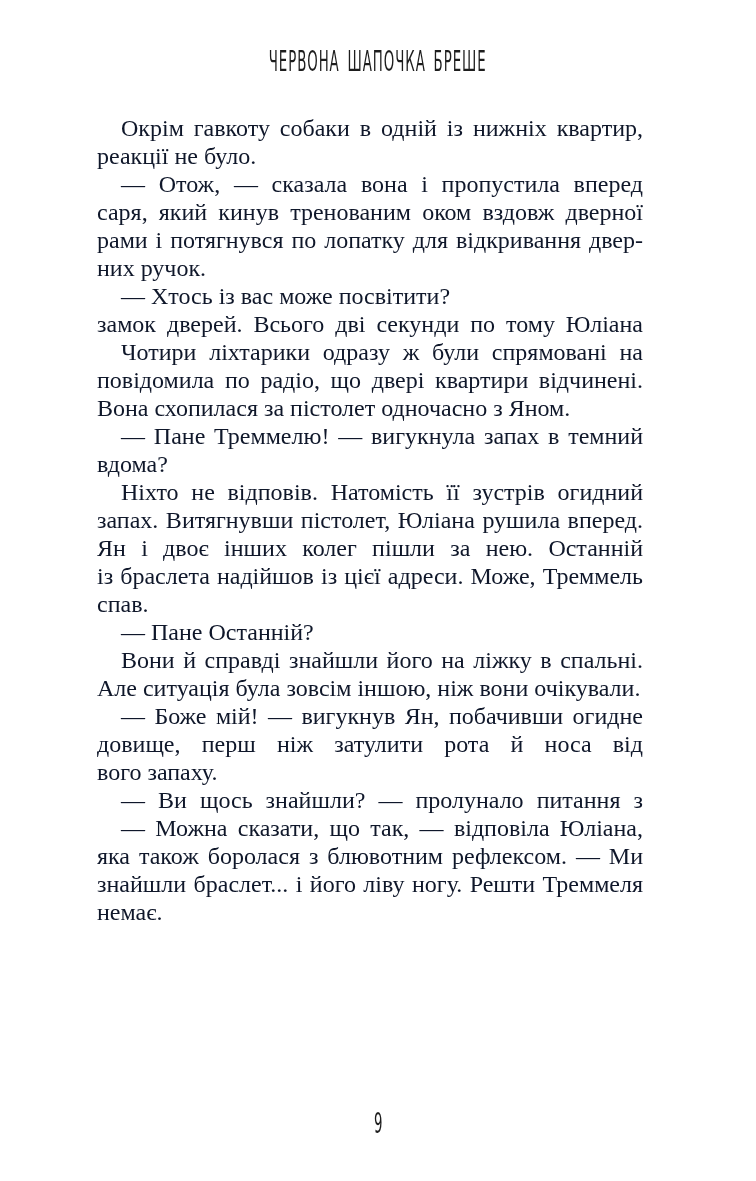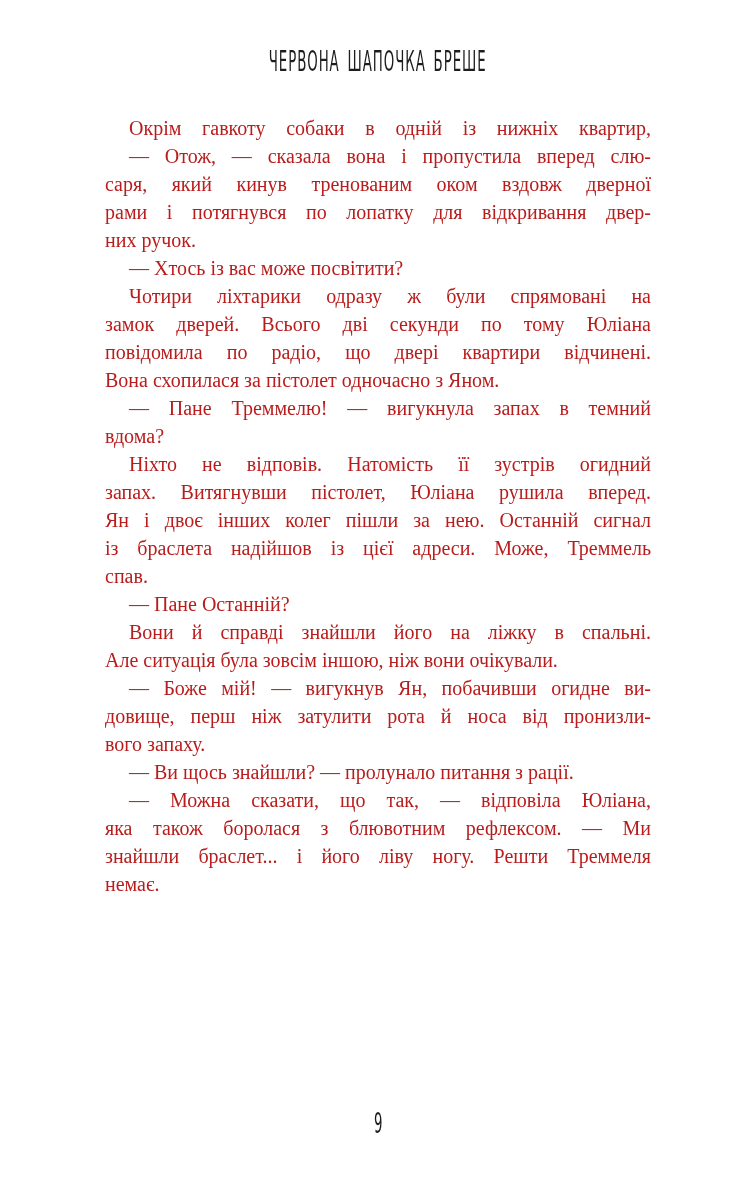--- a/index.html
+++ b/index.html
@@ -32,27 +32,27 @@
     font-weight: 400;
     color: #1d1d1d;
     letter-spacing: 2px;
     word-spacing: 6px;
     transform: scaleX(0.46);
     transform-origin: 50% 50%;
   }
   
   .text-block {
     position: absolute;
-    left: 105px;
+    left: 97px;
     top: 114px;
     width: 546px;
     font-family: "Liberation Serif", "DejaVu Serif", serif;
-    font-size: 20px;
+    font-size: 24px;
     line-height: 28px;
-    color: #b91c1c;
+    color: #0f172a;
   }
   .paragraph { margin: 0; }
   .line {
     height: 28px;
     overflow: hidden;
     text-align: justify;
     text-align-last: justify;
     white-space: normal;
   }
   .line.para-start { text-indent: 24px; }
@@ -82,33 +82,34 @@
 
 <div class="page">
 
   <div class="running-header">
     <span class="condensed">ЧЕРВОНА ШАПОЧКА БРЕШЕ</span>
   </div>
 
   <div class="text-block">
       <div class="paragraph">
         <div class="line para-start">Окрім гавкоту собаки в одній із нижніх квартир,</div>
+        <div class="line para-end">реакції не було.</div>
       </div>
       <div class="paragraph">
         <div class="line para-start">— Отож, — сказала вона і пропустила вперед слю-</div>
         <div class="line">саря, який кинув тренованим оком вздовж дверної</div>
         <div class="line">рами і потягнувся по лопатку для відкривання двер-</div>
         <div class="line para-end">них ручок.</div>
       </div>
       <div class="paragraph">
         <div class="line para-start para-end">— Хтось із вас може посвітити?</div>
       </div>
       <div class="paragraph">
+        <div class="line">замок дверей. Всього дві секунди по тому Юліана</div>
         <div class="line para-start">Чотири ліхтарики одразу ж були спрямовані на</div>
-        <div class="line">замок дверей. Всього дві секунди по тому Юліана</div>
         <div class="line">повідомила по радіо, що двері квартири відчинені.</div>
         <div class="line para-end">Вона схопилася за пістолет одночасно з Яном.</div>
       </div>
       <div class="paragraph">
         <div class="line para-start">— Пане Треммелю! — вигукнула запах в темний</div>
         <div class="line para-end">вдома?</div>
       </div>
       <div class="paragraph">
         <div class="line para-start">Ніхто не відповів. Натомість її зустрів огидний</div>
         <div class="line">запах. Витягнувши пістолет, Юліана рушила вперед.</div>

